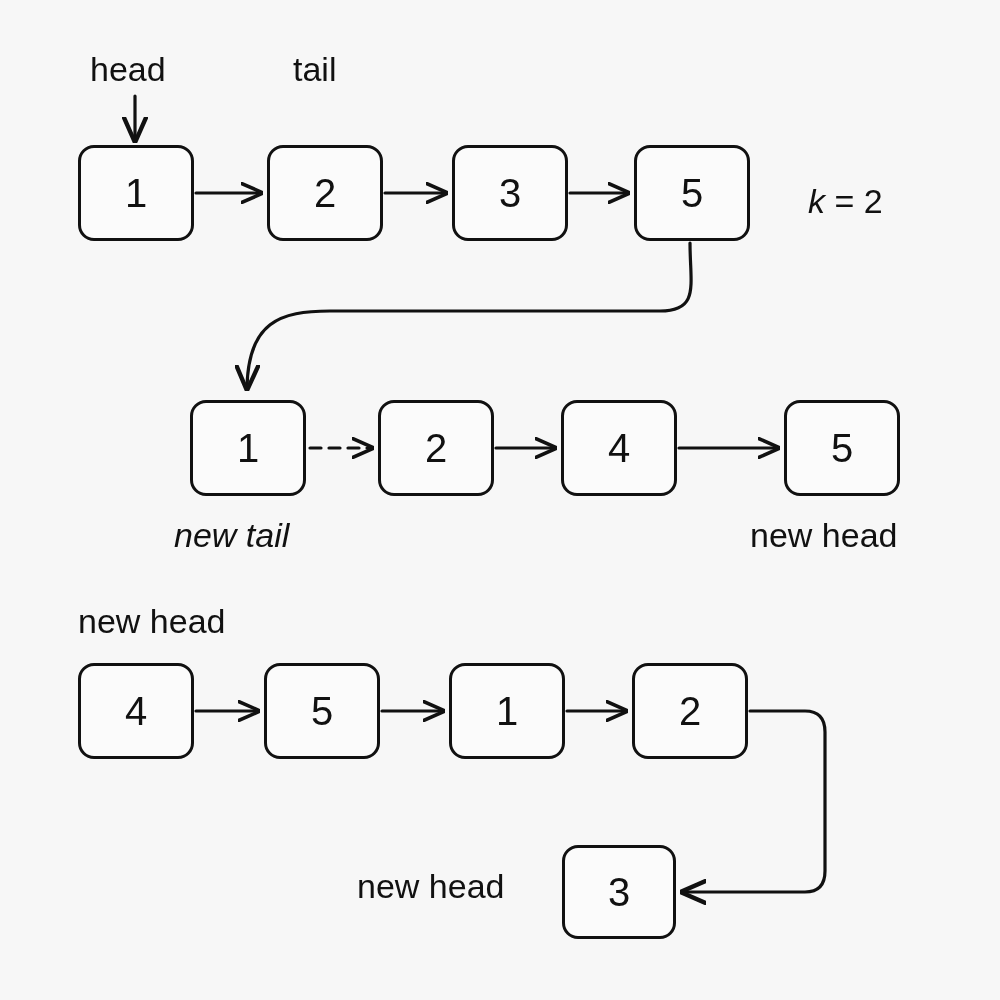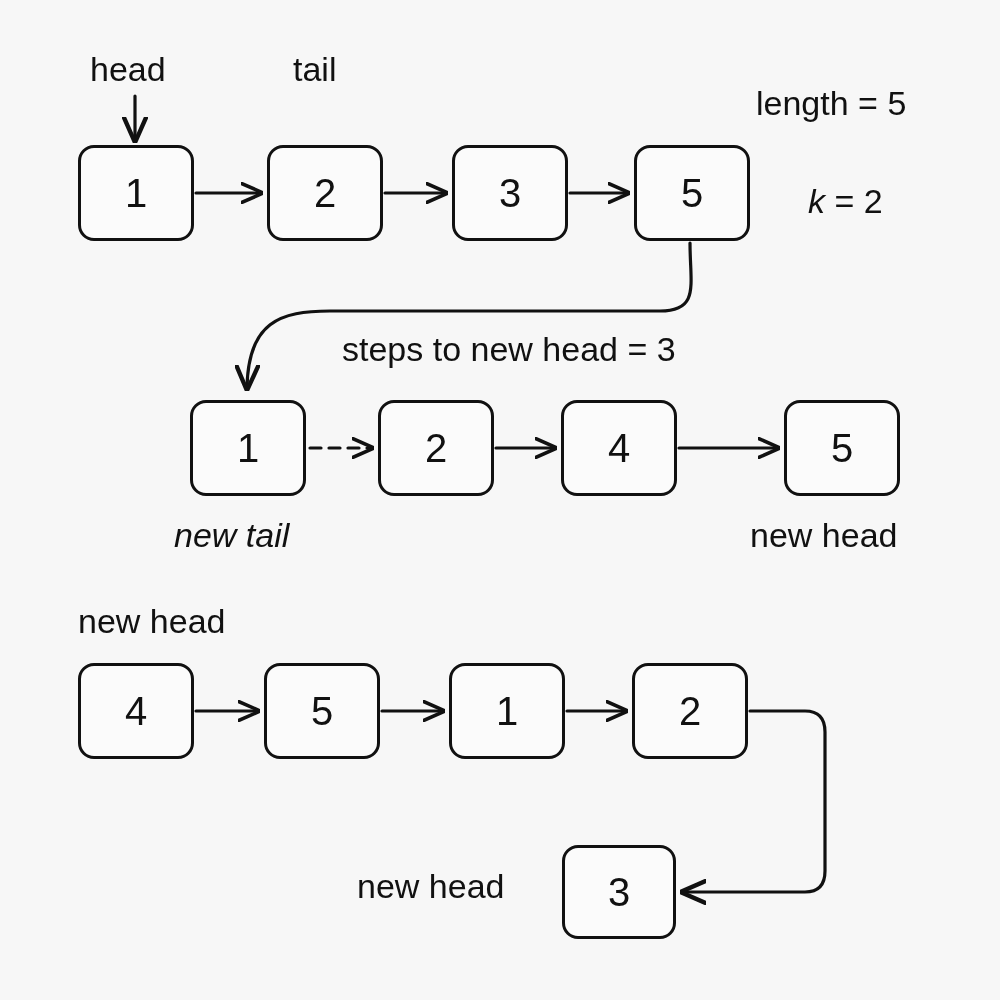--- a/index.html
+++ b/index.html
@@ -94,29 +94,27 @@
                L 805 711
                Q 825 711, 825 732
                L 825 871
                Q 825 892, 805 892
                L 683 892" marker-end="url(#arrowbig)"></path>
     </g>
   </svg>
 
   <div class="label" style="left:90px; top:52px;">head</div>
   <div class="label" style="left:293px; top:52px;">tail</div>
-  <div class="label" style="left:756px; top:86px;">length = 5</div>
   <div class="label italic-var" style="left:808px; top:184px;"><span class="var">k</span><span> = 2</span></div>
 
   <div class="node" style="left:78px; top:145px; width:116px; height:96px;">1</div>
   <div class="node" style="left:267px; top:145px; width:116px; height:96px;">2</div>
   <div class="node" style="left:452px; top:145px; width:116px; height:96px;">3</div>
   <div class="node" style="left:634px; top:145px; width:116px; height:96px;">5</div>
 
-  <div class="label" style="left:342px; top:332px;">steps to new head = 3</div>
 
   <div class="node" style="left:190px; top:400px; width:116px; height:96px;">1</div>
   <div class="node" style="left:378px; top:400px; width:116px; height:96px;">2</div>
   <div class="node" style="left:561px; top:400px; width:116px; height:96px;">4</div>
   <div class="node" style="left:784px; top:400px; width:116px; height:96px;">5</div>
 
   <div class="label" style="left:174px; top:518px;font-style:italic;">new tail</div>
   <div class="label" style="left:750px; top:518px;">new head</div>
 
   <div class="label" style="left:78px; top:604px;">new head</div>

